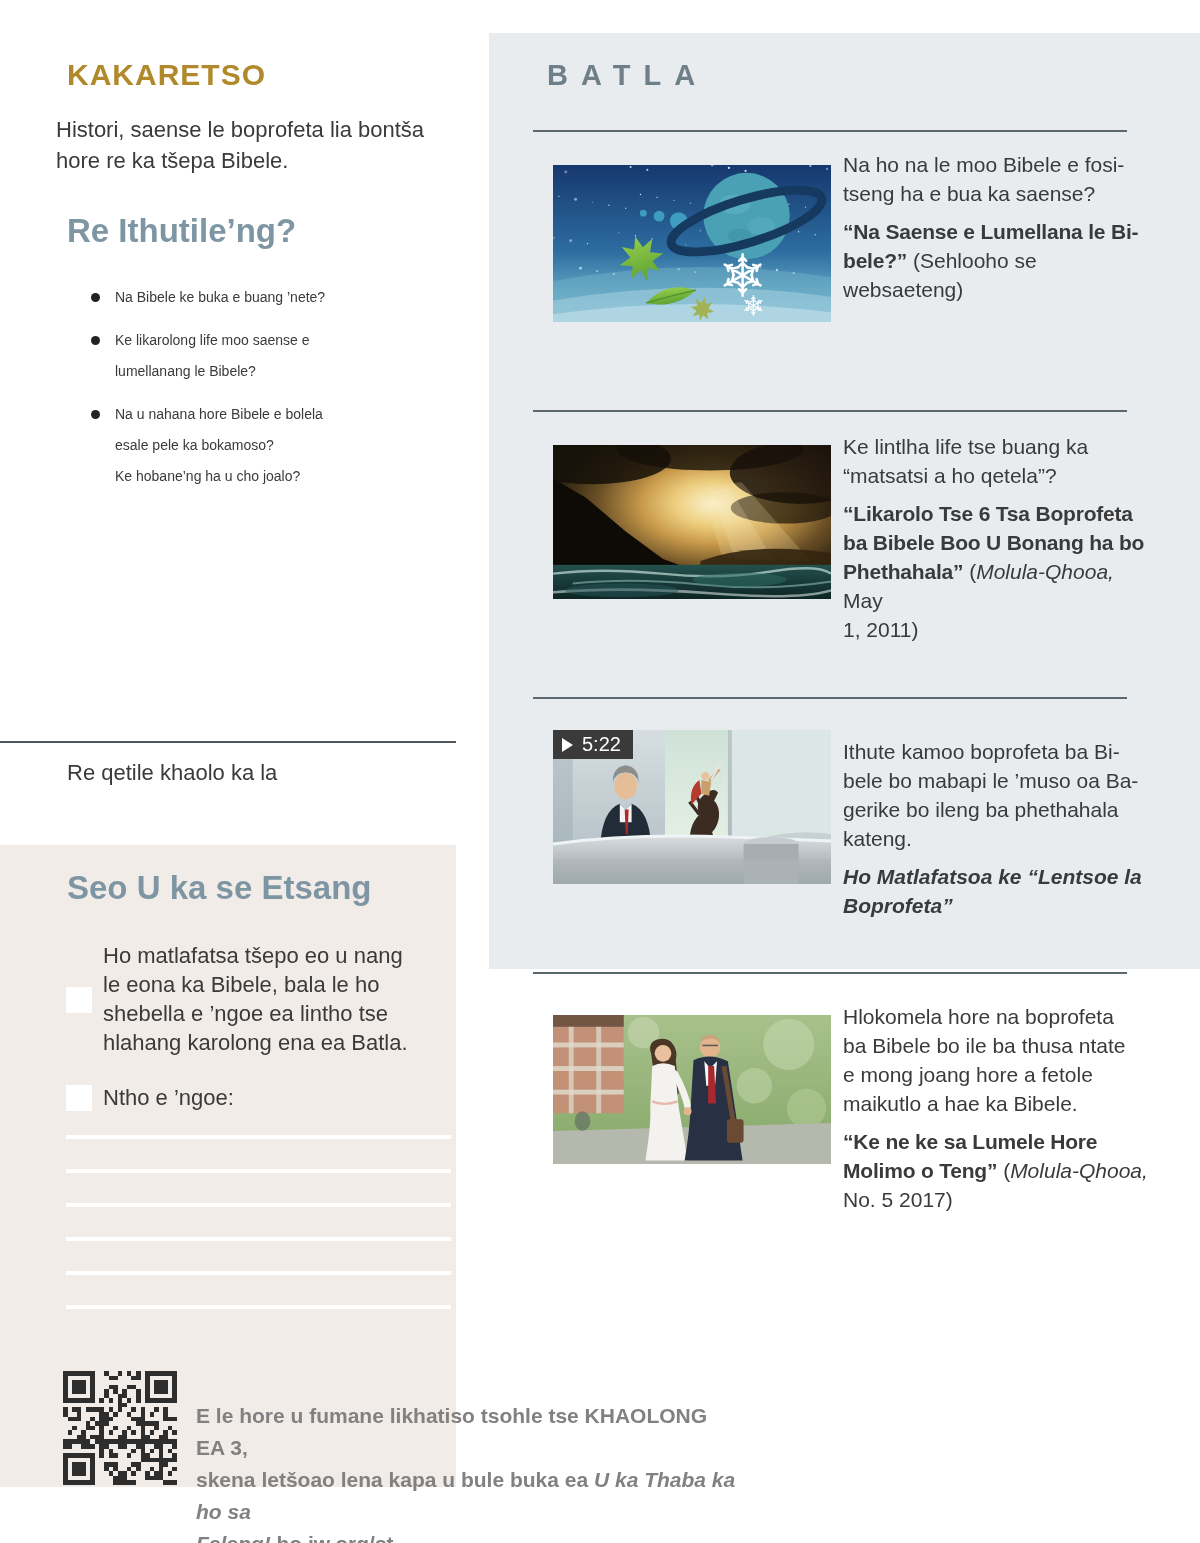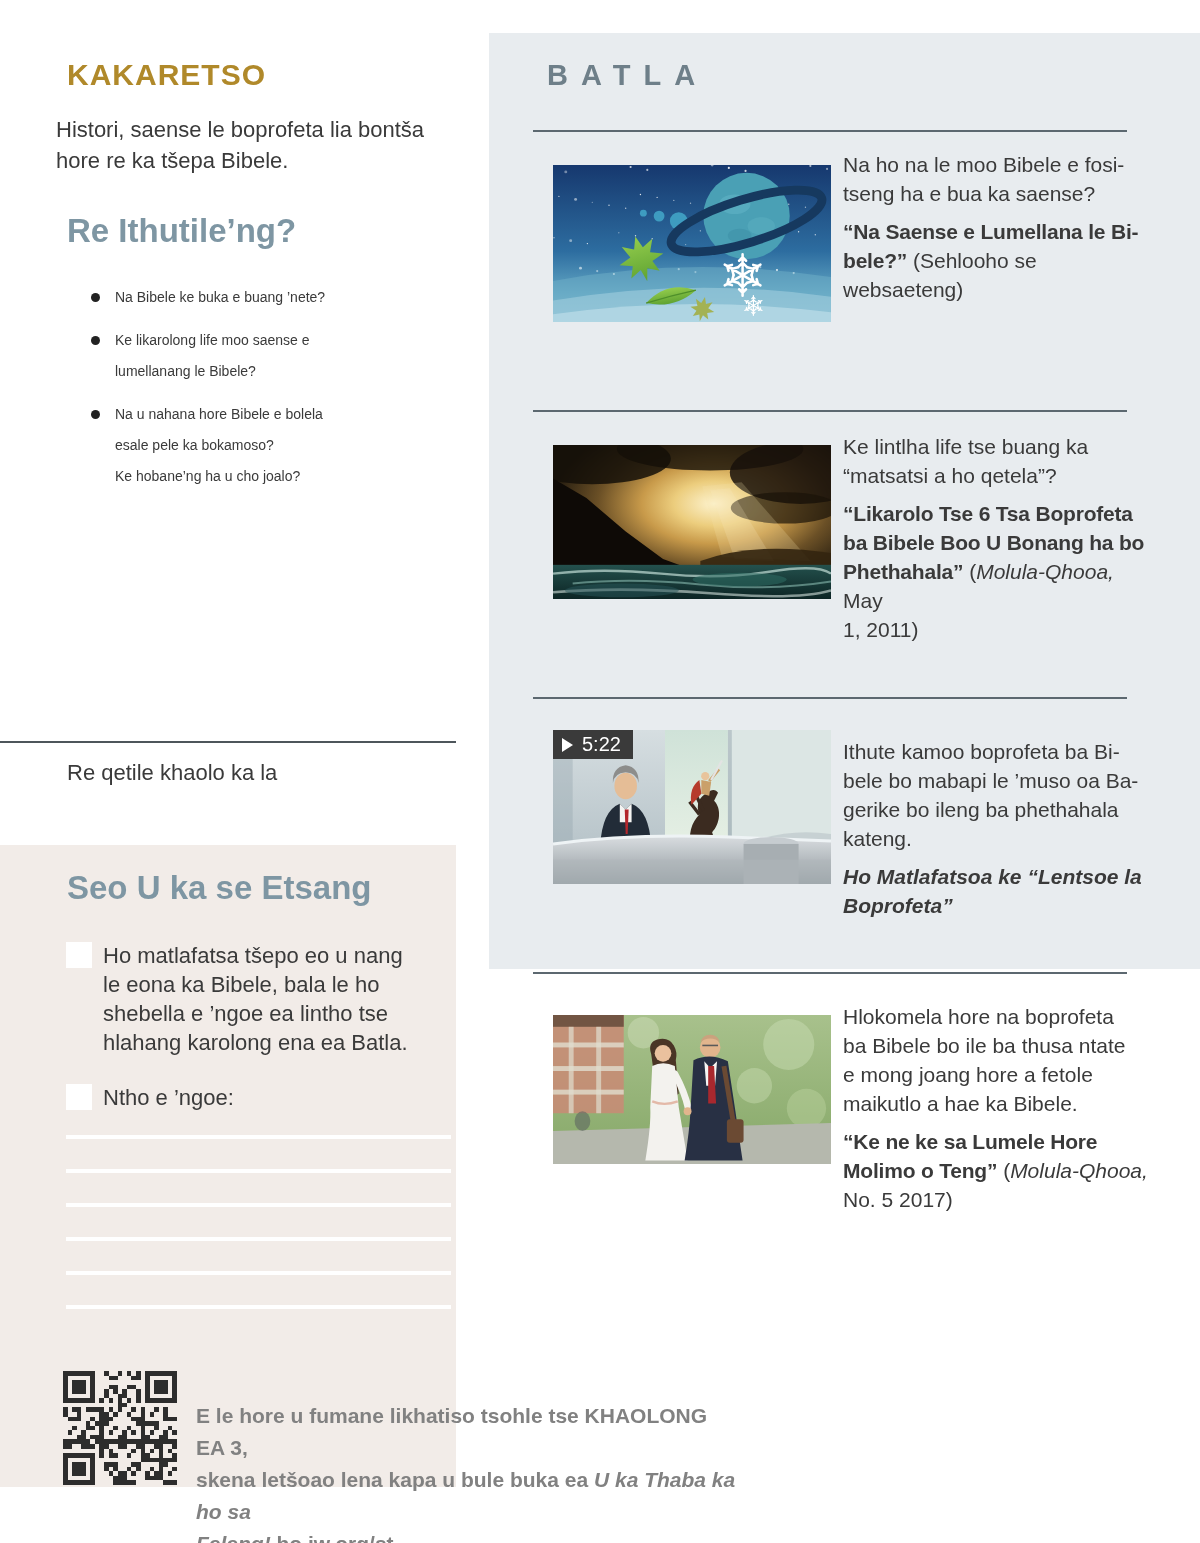--- a/index.html
+++ b/index.html
@@ -17,21 +17,21 @@
   .intro{position:absolute;left:56px;top:114px;margin:0;width:410px;font-size:22px;line-height:31px;}
   .q-heading{position:absolute;left:67px;top:212px;margin:0;font-size:33px;font-weight:bold;color:var(--slate-heading);}
   .questions{position:absolute;left:67px;top:282px;margin:0;padding:0;list-style:none;width:400px;font-size:14px;line-height:31px;}
   .questions li{position:relative;padding-left:48px;margin-bottom:12px;}
   .questions li::before{content:"";position:absolute;left:24px;top:11px;width:9px;height:9px;border-radius:50%;background:#222;}
   .date-rule{position:absolute;left:0;top:741px;width:456px;border-top:2px solid var(--divider);}
   .date-label{position:absolute;left:67px;top:760px;margin:0;font-size:22px;}
 
   .todo-box{position:absolute;left:0;top:845px;width:456px;height:642px;background:var(--box-bg);}
   .todo-heading{position:absolute;left:67px;top:24px;margin:0;font-size:33px;font-weight:bold;color:var(--slate-heading);}
-  .todo-item{position:absolute;left:66px;display:flex;gap:11px;font-size:22px;line-height:29px;}
+  .todo-item{position:absolute;left:66px;display:flex;gap:11px;font-size:22px;line-height:29px;align-items:center;}
   .todo-item.first{top:96px;}
   .todo-item.second{top:238px;}
   .checkbox{flex:0 0 auto;width:26px;height:26px;background:#fff;margin-top:1px;}
   .todo-item .txt{width:330px;}
   .write-lines{position:absolute;left:66px;top:290px;width:385px;}
   .wline{height:4px;background:#fff;margin-bottom:30px;}
 
   .qr{position:absolute;left:63px;top:1371px;width:114px;height:114px;}
   .footer-note{position:absolute;left:196px;top:1400px;margin:0;width:540px;font-size:21px;line-height:32px;font-weight:bold;color:var(--footer-text);}
   .footer-note i{font-weight:bold;}

